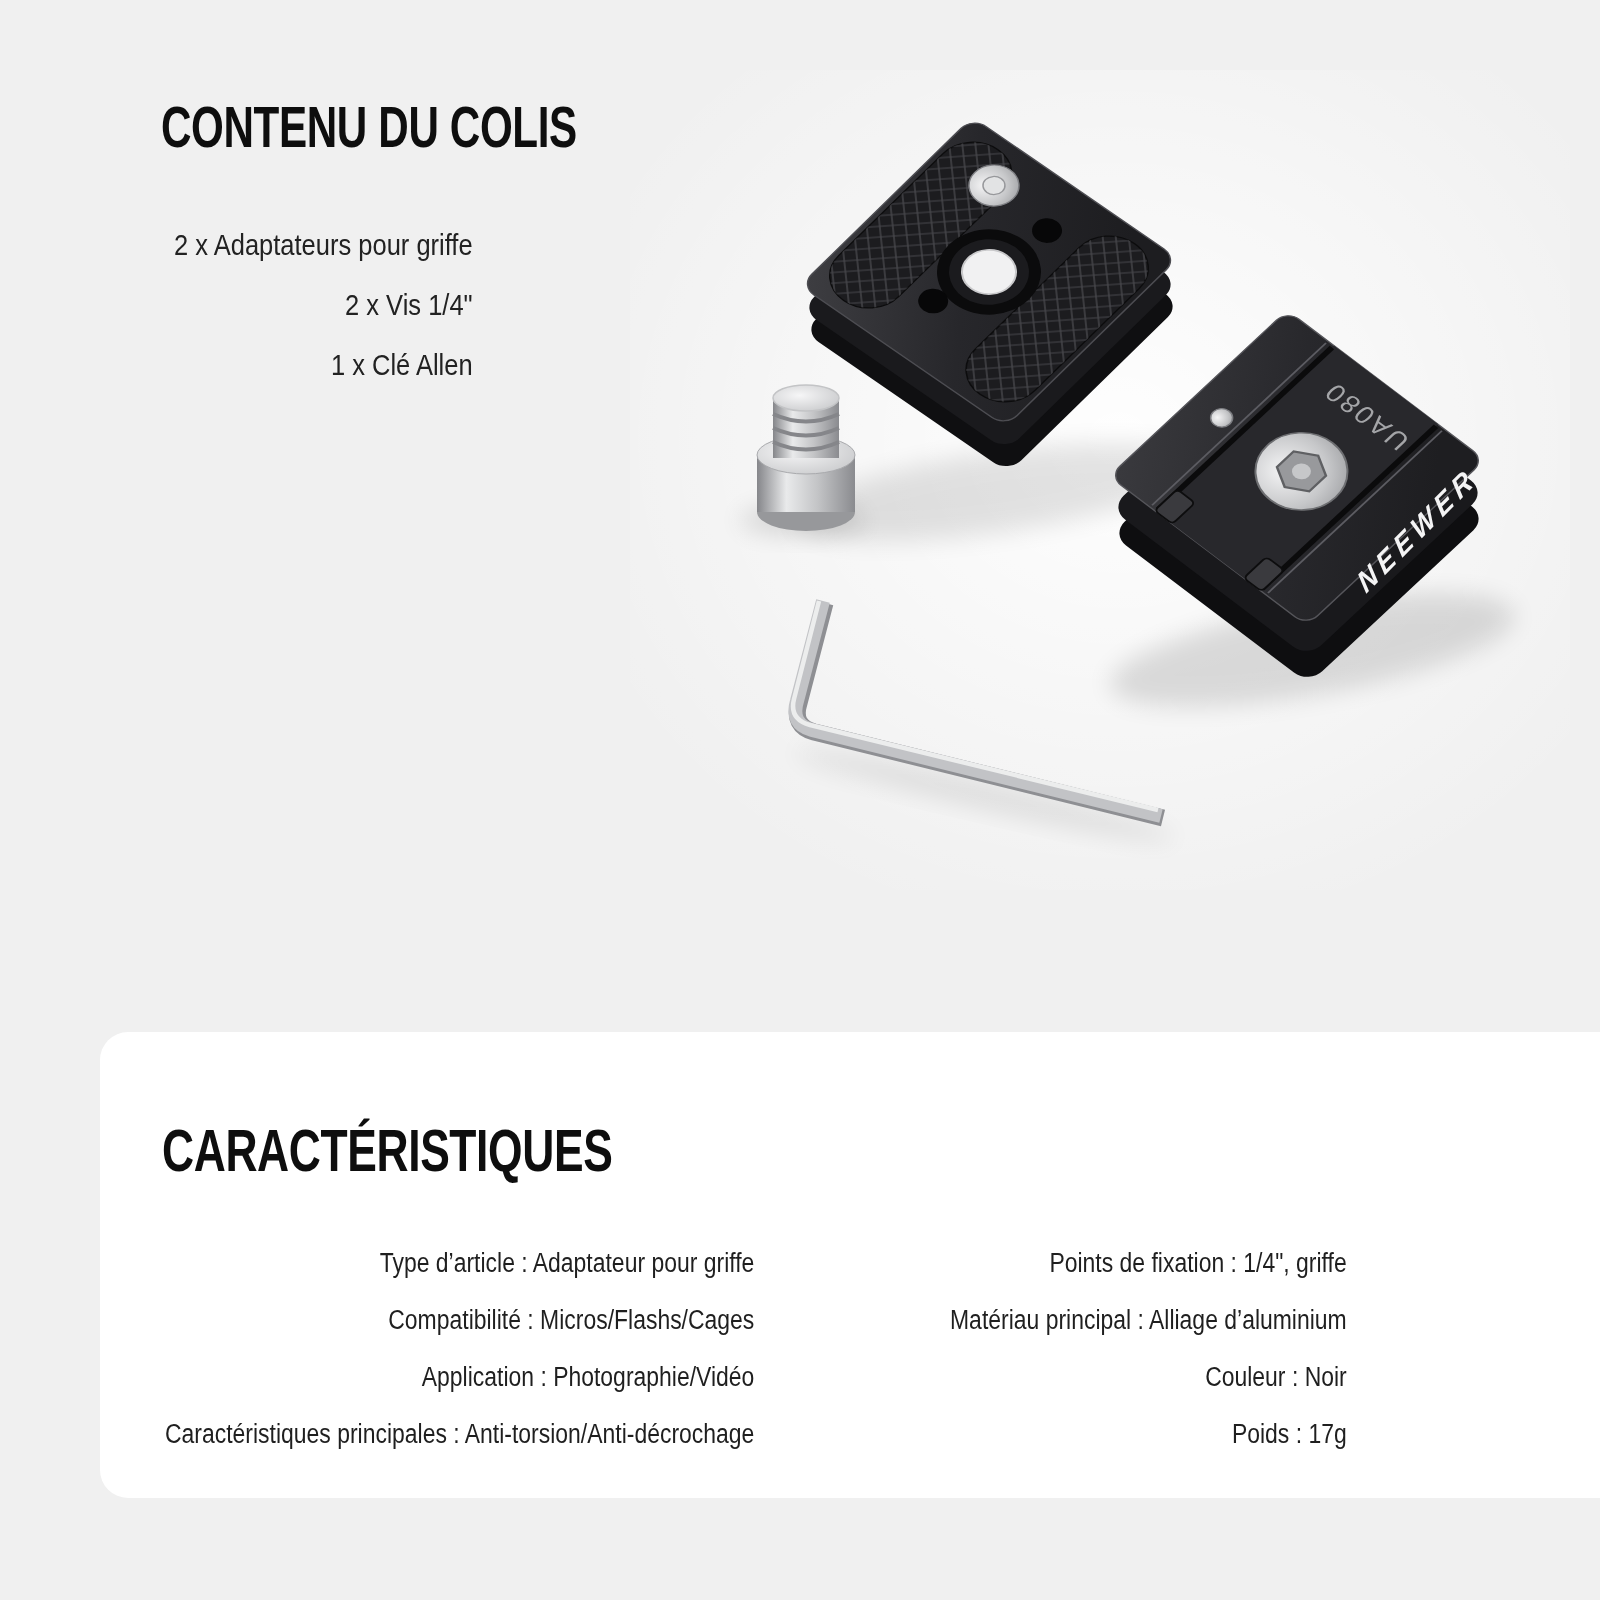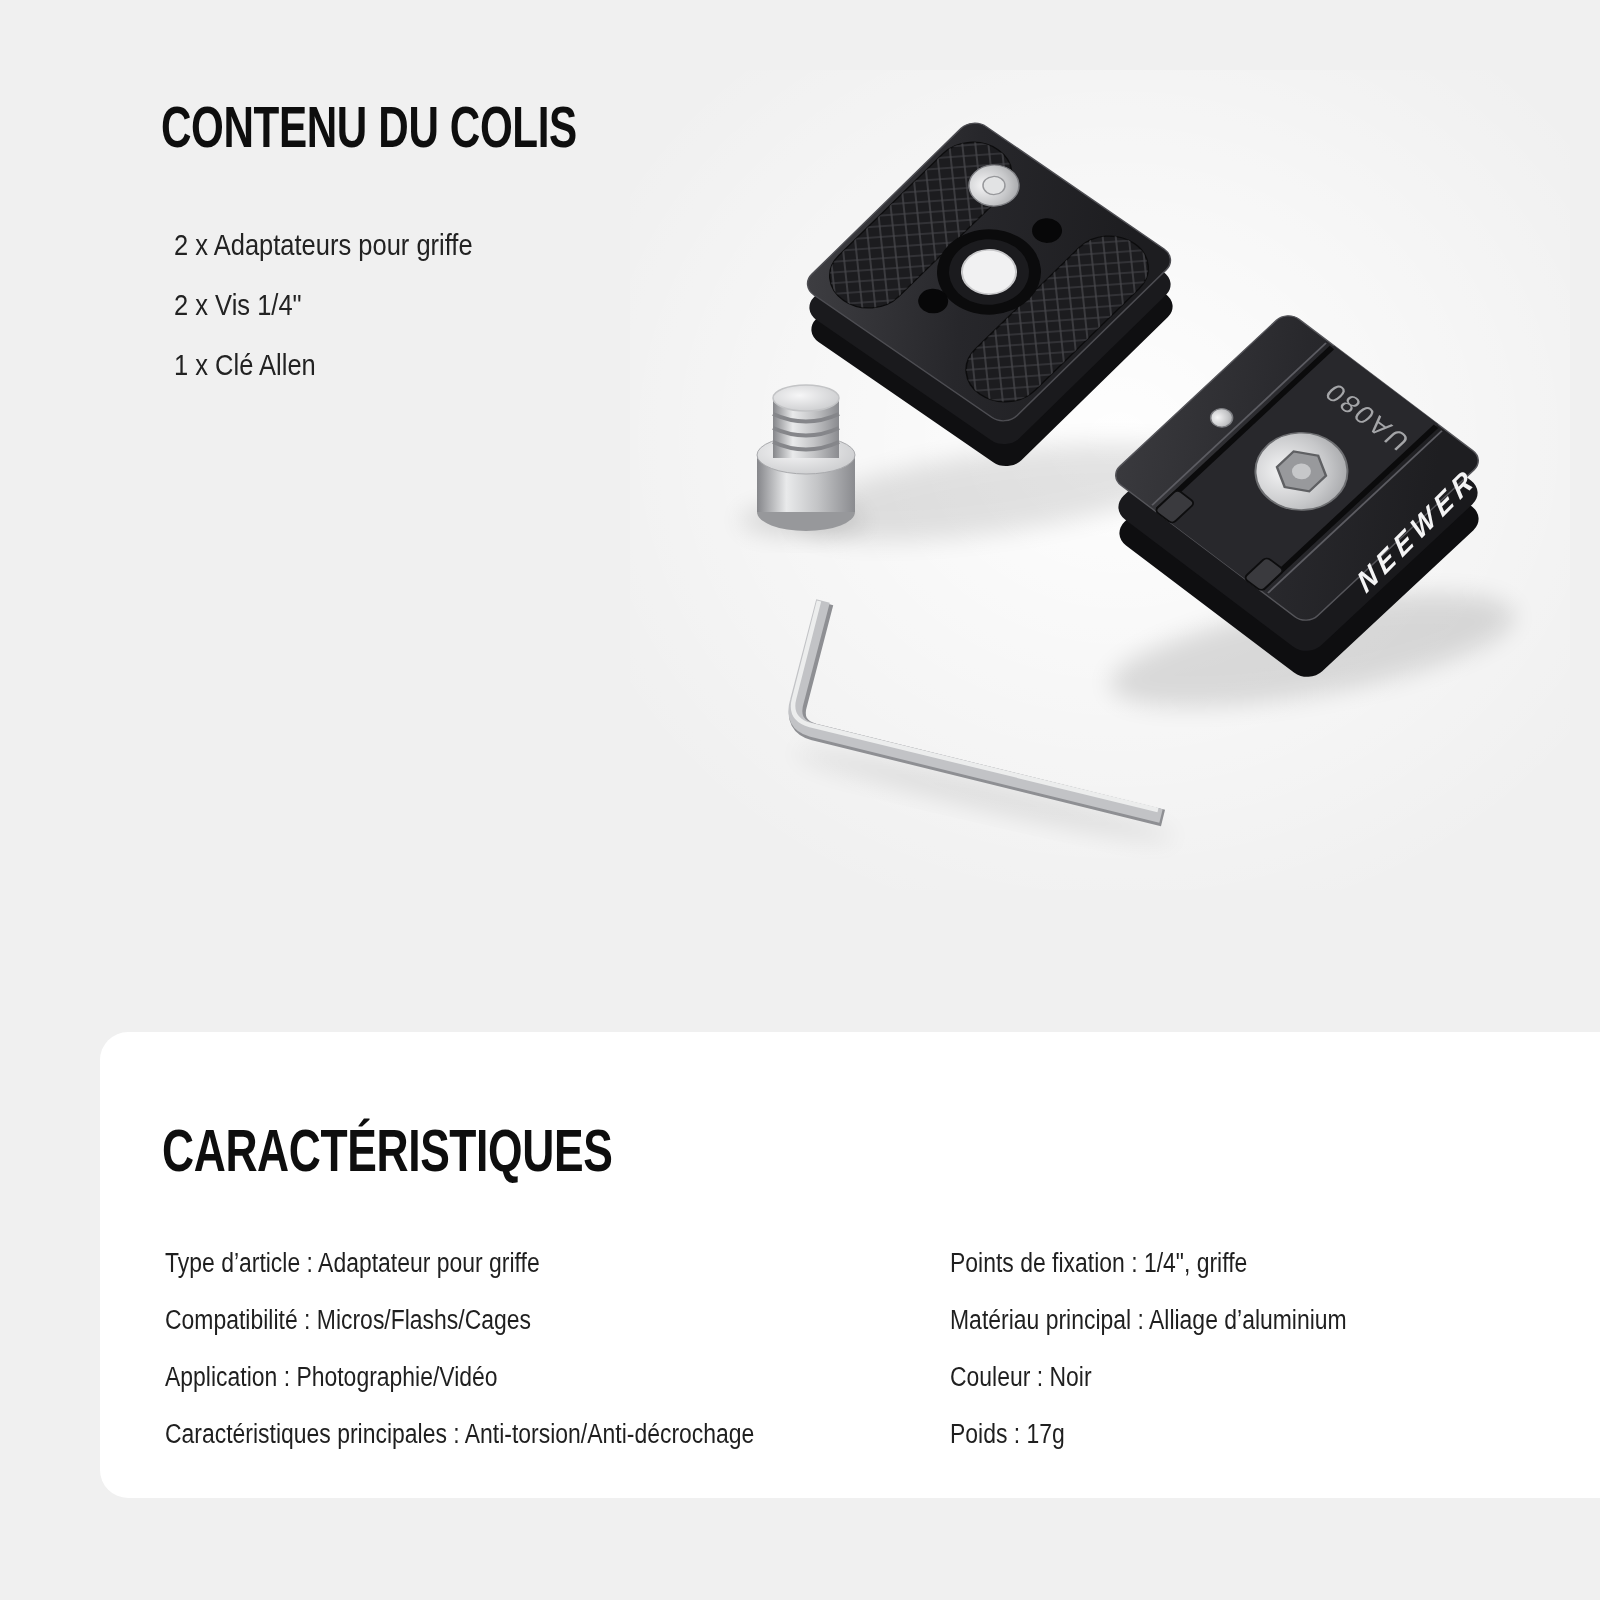--- a/index.html
+++ b/index.html
@@ -3,21 +3,21 @@
 <meta charset="utf-8">
 <style>
   html,body{margin:0;padding:0;}
   body{
     width:1600px;height:1600px;
     background:#f0f0f0;
     font-family:"Liberation Sans","DejaVu Sans",sans-serif;
     position:relative;overflow:hidden;
     color:#1e1e1e;
   }
-  .canvas{position:absolute;inset:0;width:1600px;height:1600px;}
+  .canvas{position:absolute;inset:0;width:1600px;height:1600px;text-align:right;}
 
   
   .pkg-heading{
     position:absolute;left:161px;top:94px;margin:0;
     font-size:57px;font-weight:700;color:#0e0e0e;
     letter-spacing:-0.5px;white-space:nowrap;
     transform:scaleX(0.74);transform-origin:0 0;
   }
   .pkg-list{
     position:absolute;left:160px;top:214px;margin:14px;padding:0;

